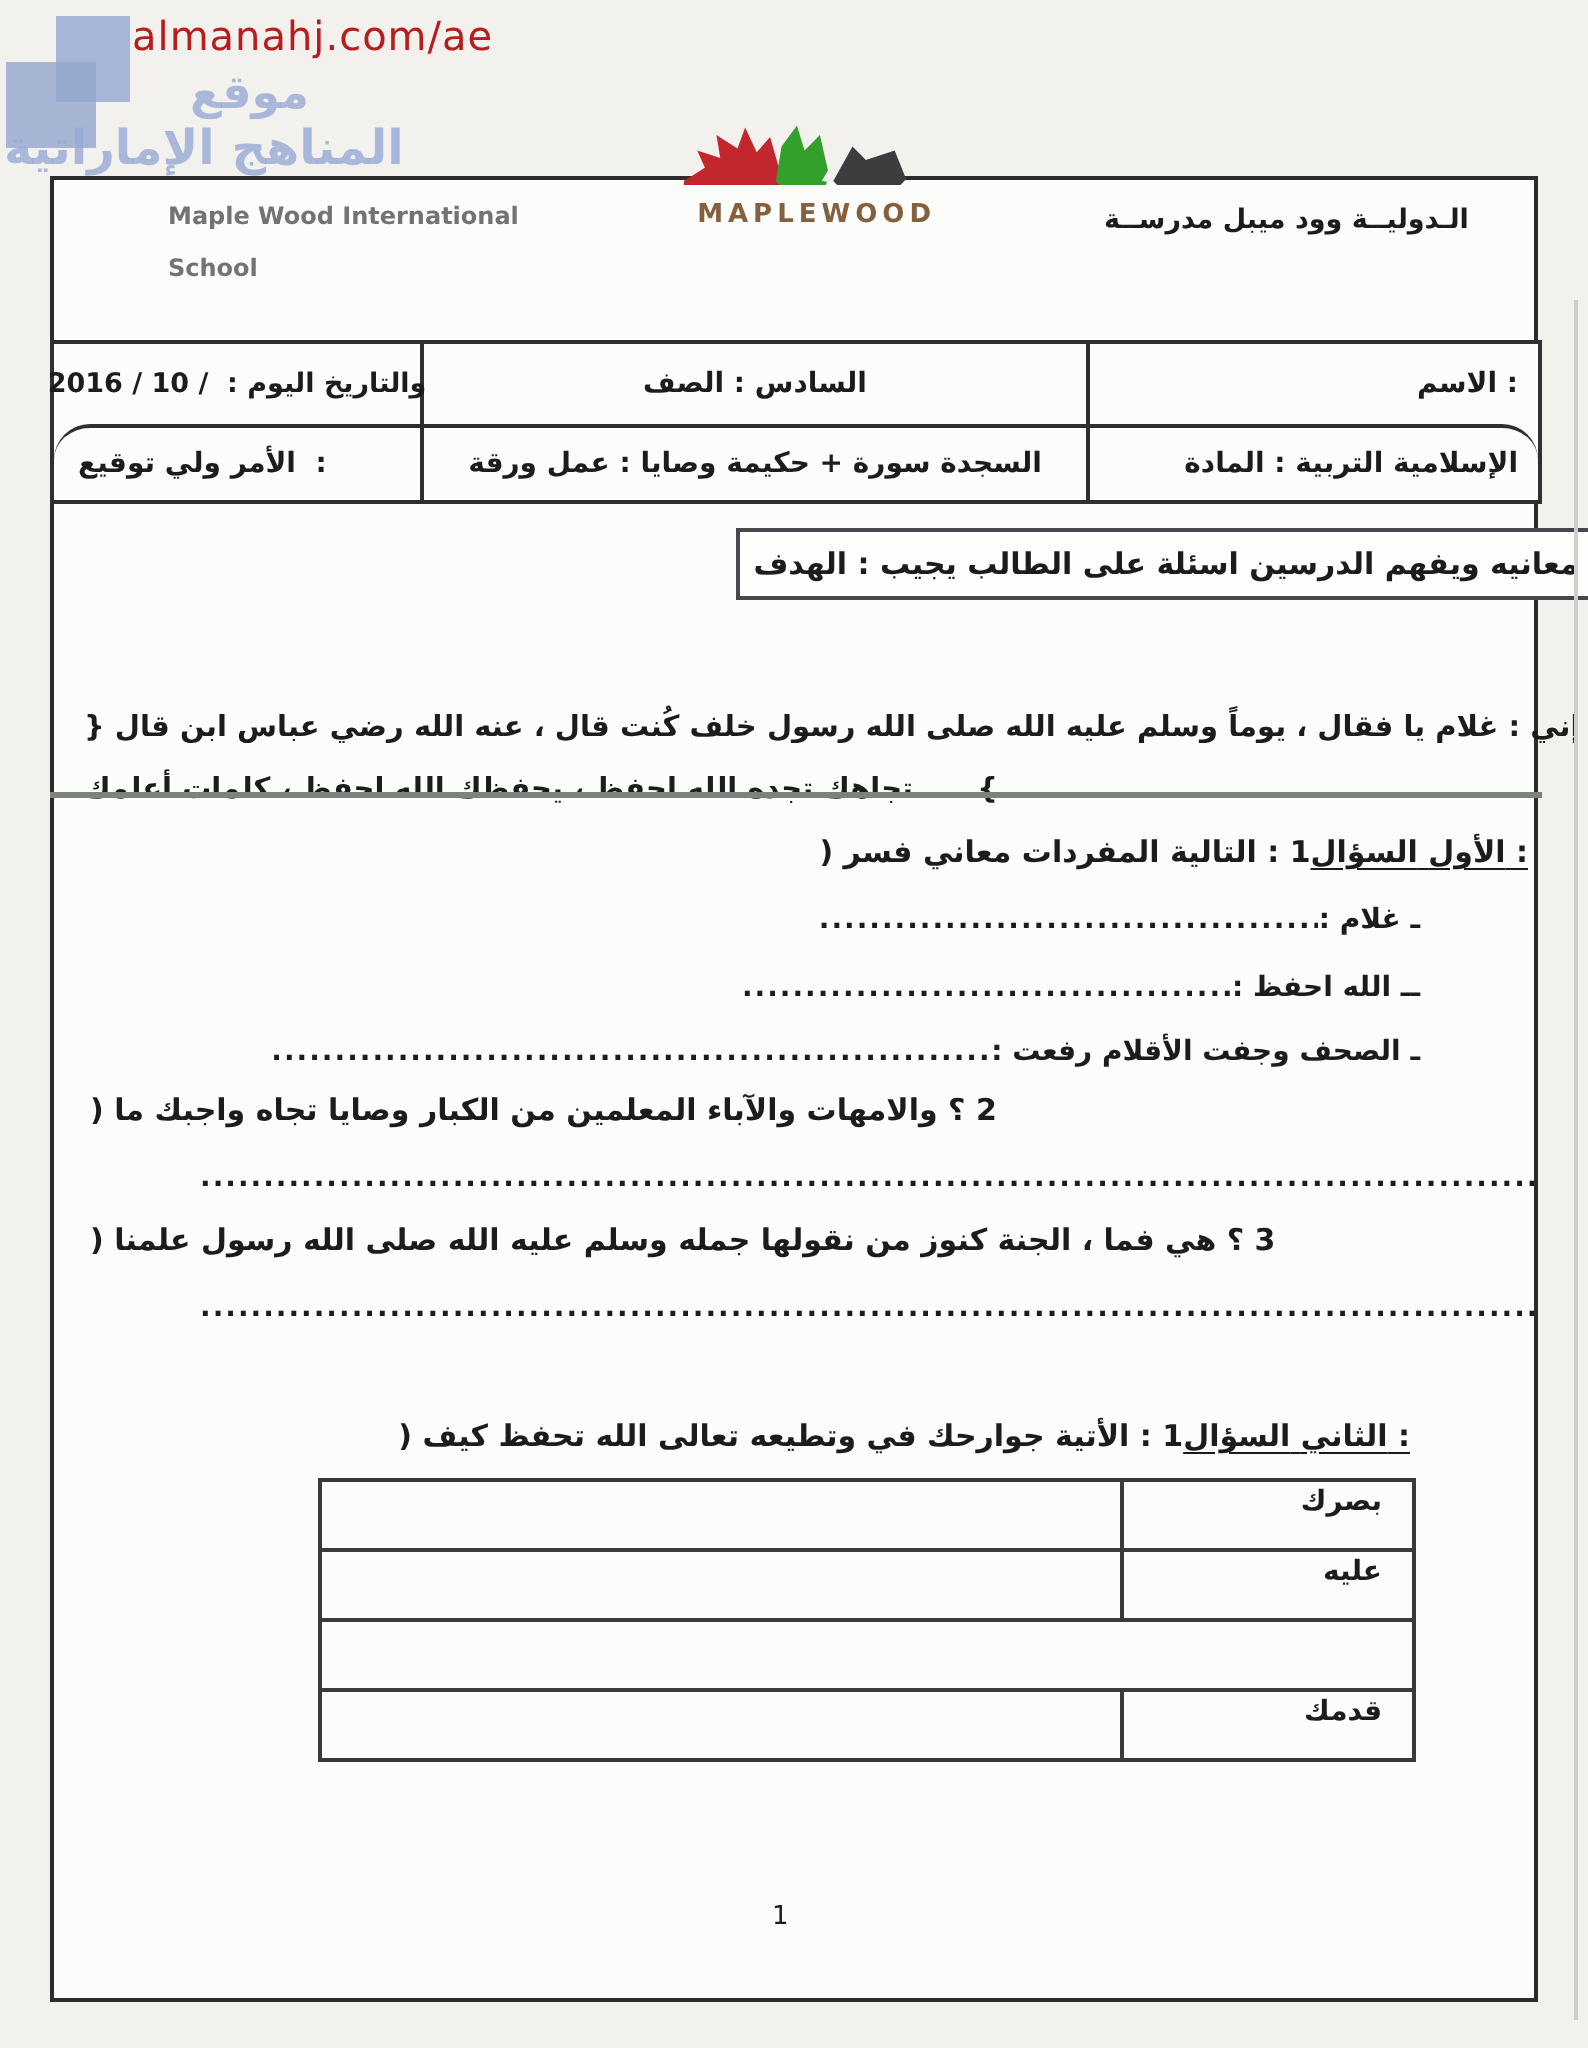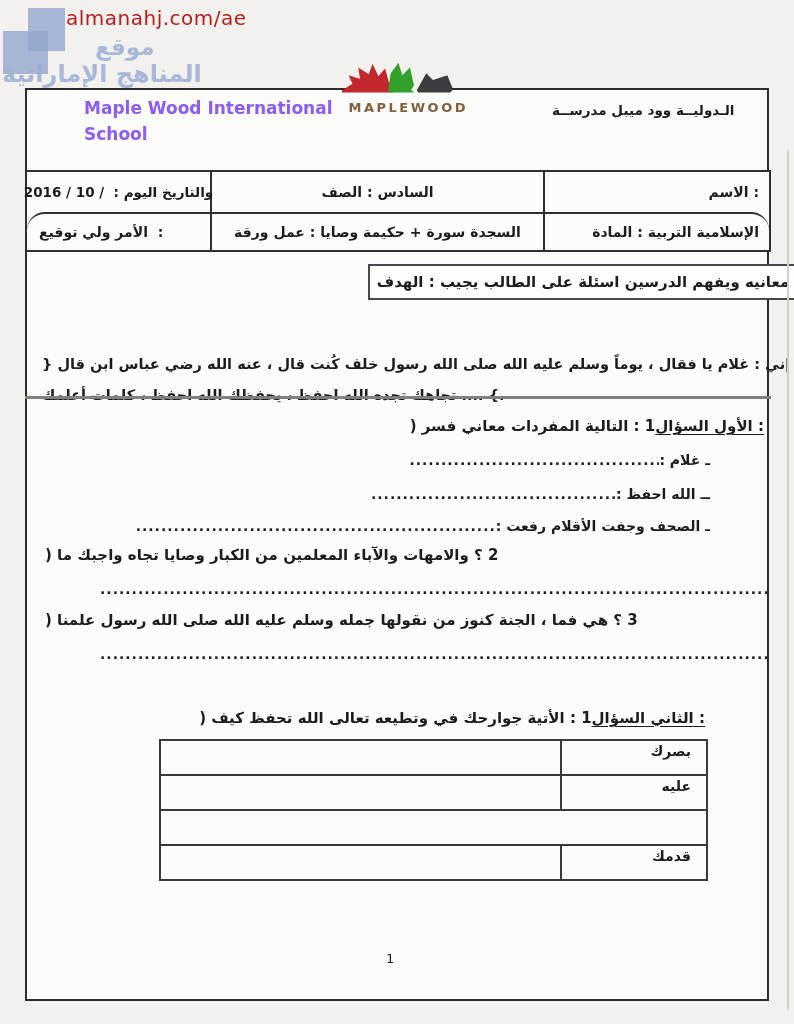--- a/index.html
+++ b/index.html
@@ -10,21 +10,21 @@
   .u{text-decoration:underline;text-underline-offset:3px;}
   .border-box{left:25px;top:88px;width:744px;height:913px;border:2px solid #2c2c2c;
               background:#fcfcfa;box-sizing:border-box;}
   
   .wm-sq1{left:28px;top:8px;width:37px;height:43px;background:rgba(154,172,210,0.85);}
   .wm-sq2{left:3px;top:31px;width:45px;height:43px;background:rgba(148,166,205,0.8);}
   .wm-url{left:66px;top:6px;font-size:20px;color:#b91c1c;letter-spacing:0.5px;}
   .wm-ar-s{left:95px;top:34px;font-size:23px;font-weight:bold;color:rgba(150,170,212,0.8);}
   .wm-ar-l{left:2px;top:60px;font-size:24px;font-weight:bold;color:rgba(150,170,212,0.8);white-space:nowrap;}
   
-  .school-en{left:84px;top:95px;width:260px;font-size:17px;font-weight:bold;color:#8b5cf6;line-height:26px;}
+  .school-en{left:84px;top:95px;width:260px;font-size:12px;font-weight:bold;color:#737373;line-height:26px;}
   .logo-leaf{left:340px;top:60px;}
   .logo-text{left:332px;top:100px;width:136px;text-align:right;font-size:13px;font-weight:bold;
              letter-spacing:2.5px;color:#84603f;}
   .school-ar{left:552px;top:102px;font-size:13.5px;font-weight:bold;white-space:nowrap;}
   
   .info-table{left:25px;top:170px;width:746px;border:2px solid #2f2f2f;box-sizing:border-box;background:#fcfcfa;}
   .info-row{display:flex;height:40px;border-radius:18px;}
   .info-row.r2{height:36px;border-top:2px solid #2f2f2f;}
   .info-cell{display:flex;align-items:center;font-size:14px;font-weight:bold;box-sizing:border-box;}
   .c-left{width:185px;border-right:2px solid #2f2f2f;}

